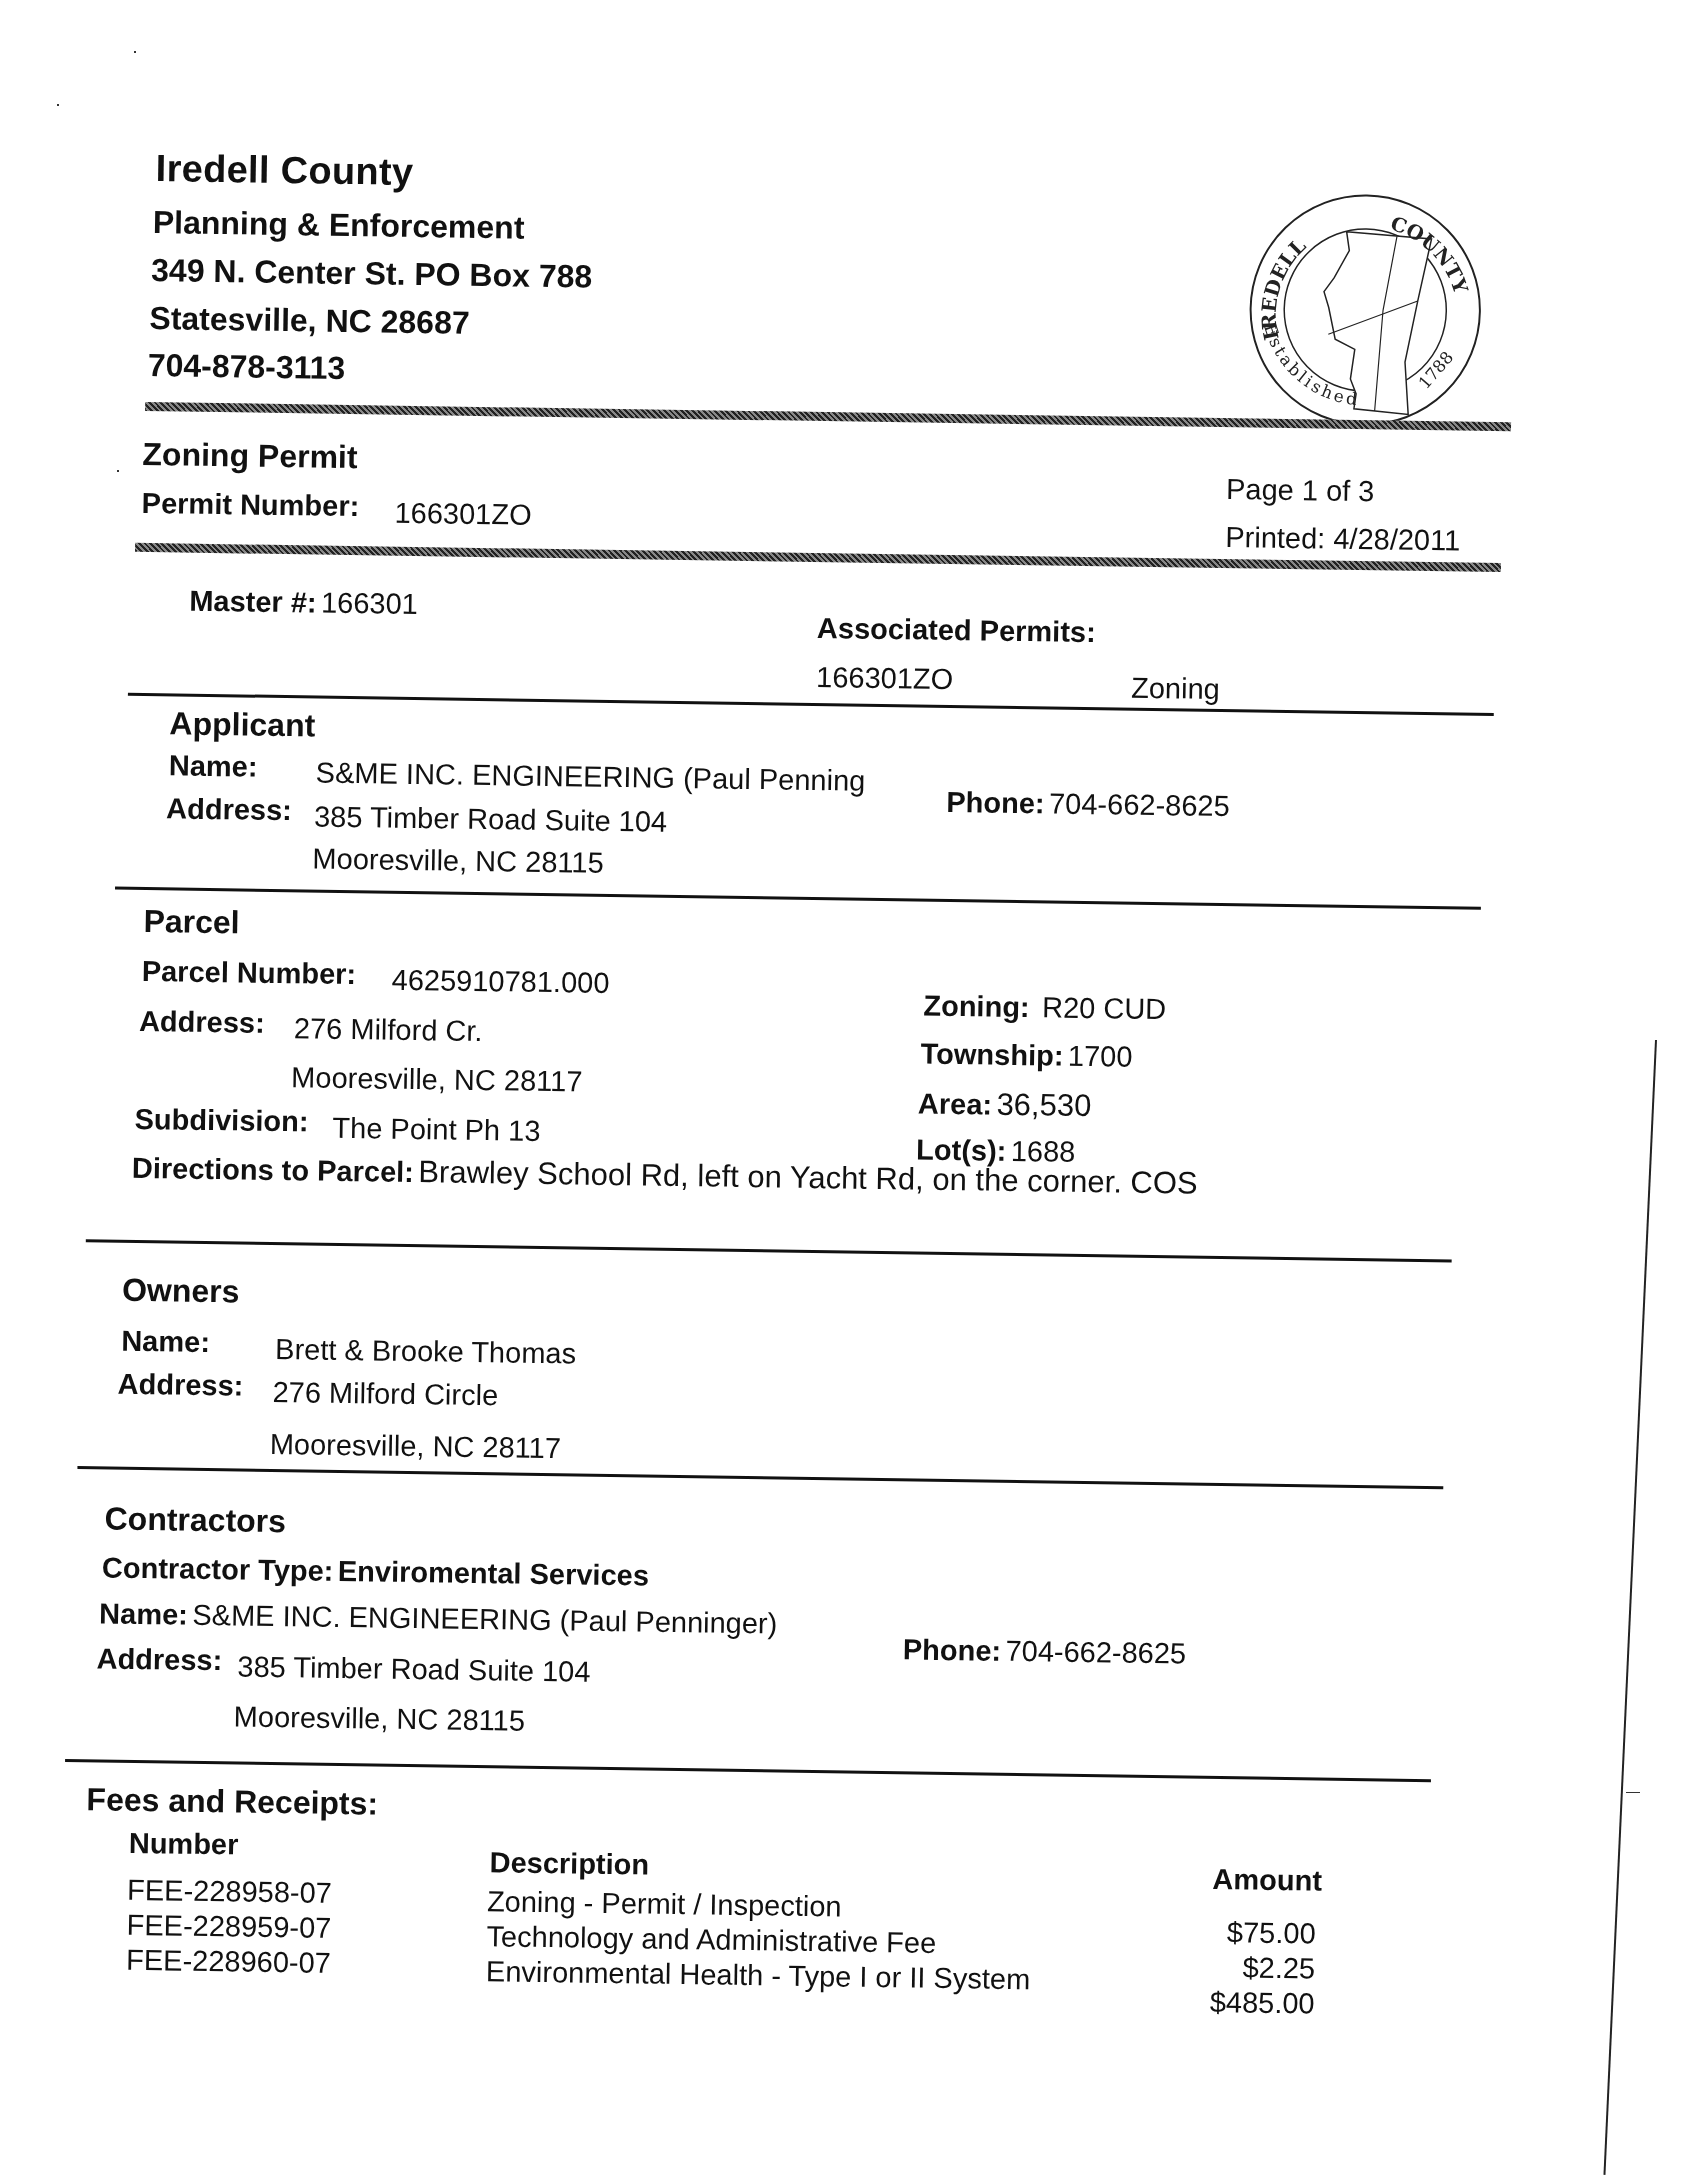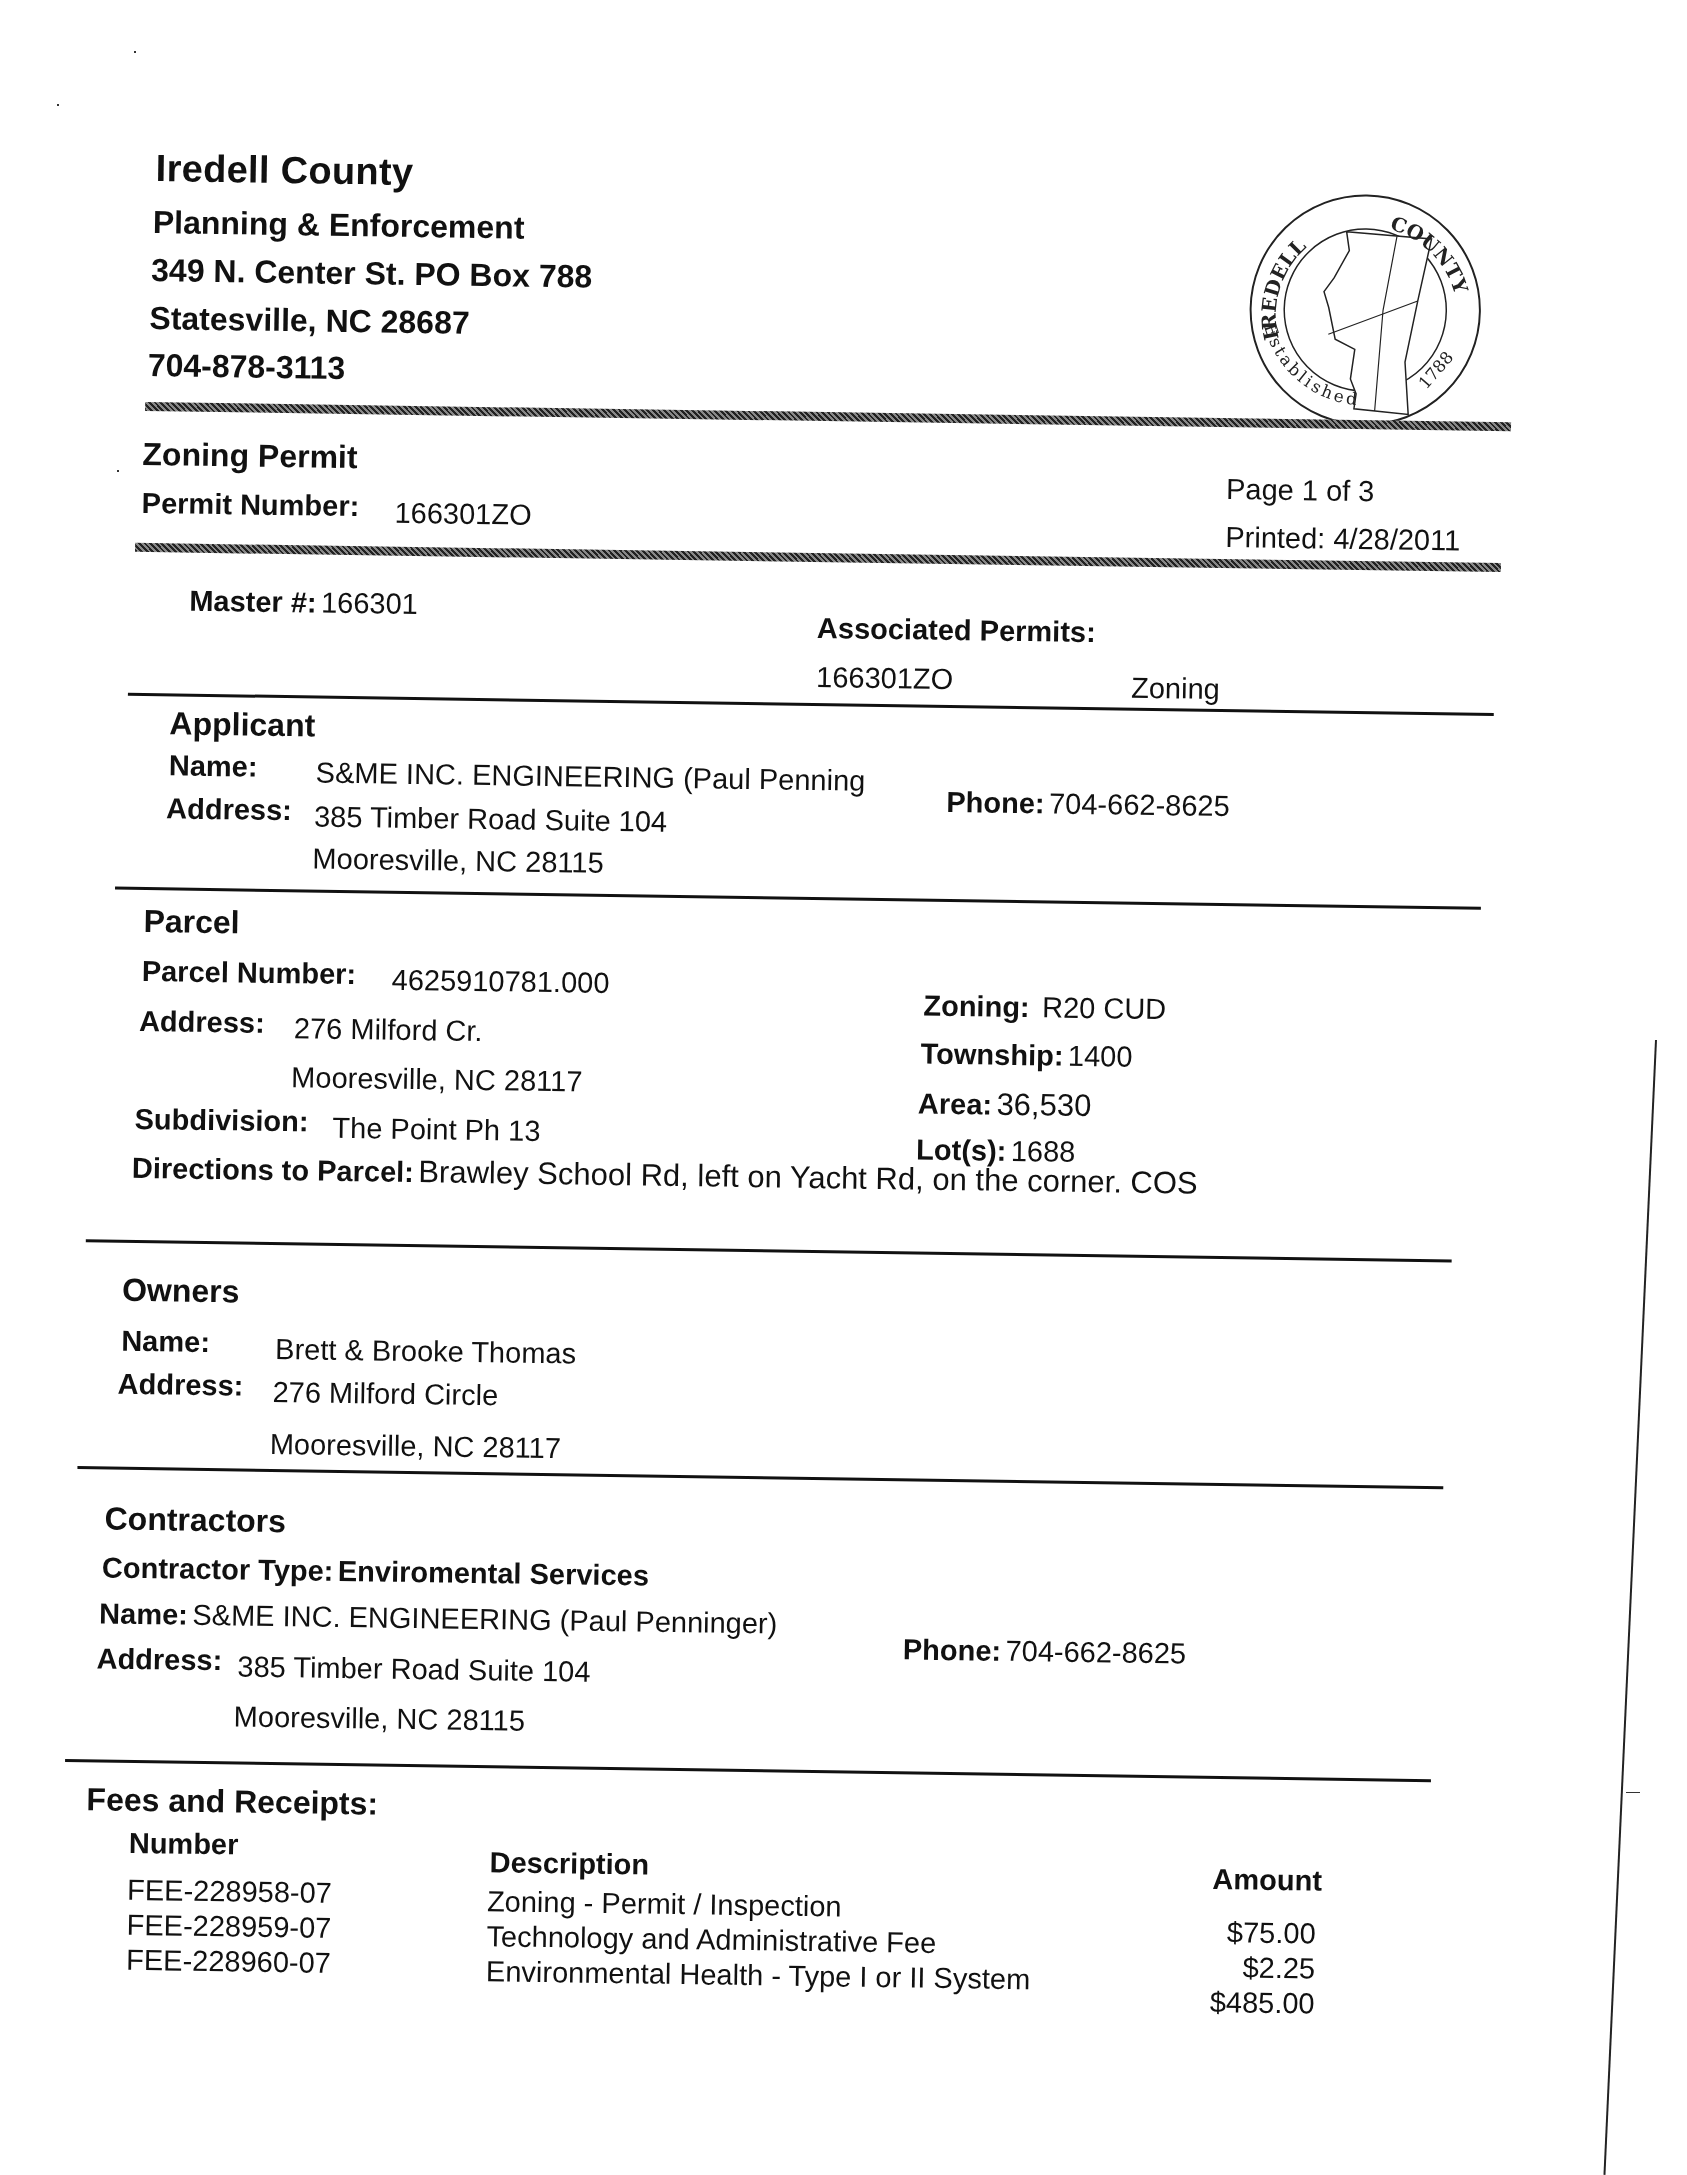--- a/index.html
+++ b/index.html
@@ -119,21 +119,21 @@
       <span class="lbl">Directions to Parcel:</span>
       <span class="val" style="font-size:31px;">Brawley School Rd, left on Yacht Rd, on the corner. COS</span>
     </div>
 
     <div class="abs" style="left:936px; top:978px;">
       <span class="lbl">Zoning:</span>
       <span class="val" style="margin-left:8px;">R20 CUD</span>
     </div>
     <div class="abs" style="left:934px; top:1026px;">
       <span class="lbl">Township:</span>
-      <span class="val">1400</span>
+      <span class="val">1700</span>
     </div>
     <div class="abs" style="left:932px; top:1074px;">
       <span class="lbl">Area:</span>
       <span class="val" style="font-size:31px;">36,530</span>
     </div>
     <div class="abs" style="left:931px; top:1122px;">
       <span class="lbl">Lot(s):</span>
       <span class="val">1688</span>
     </div>
   </section>

